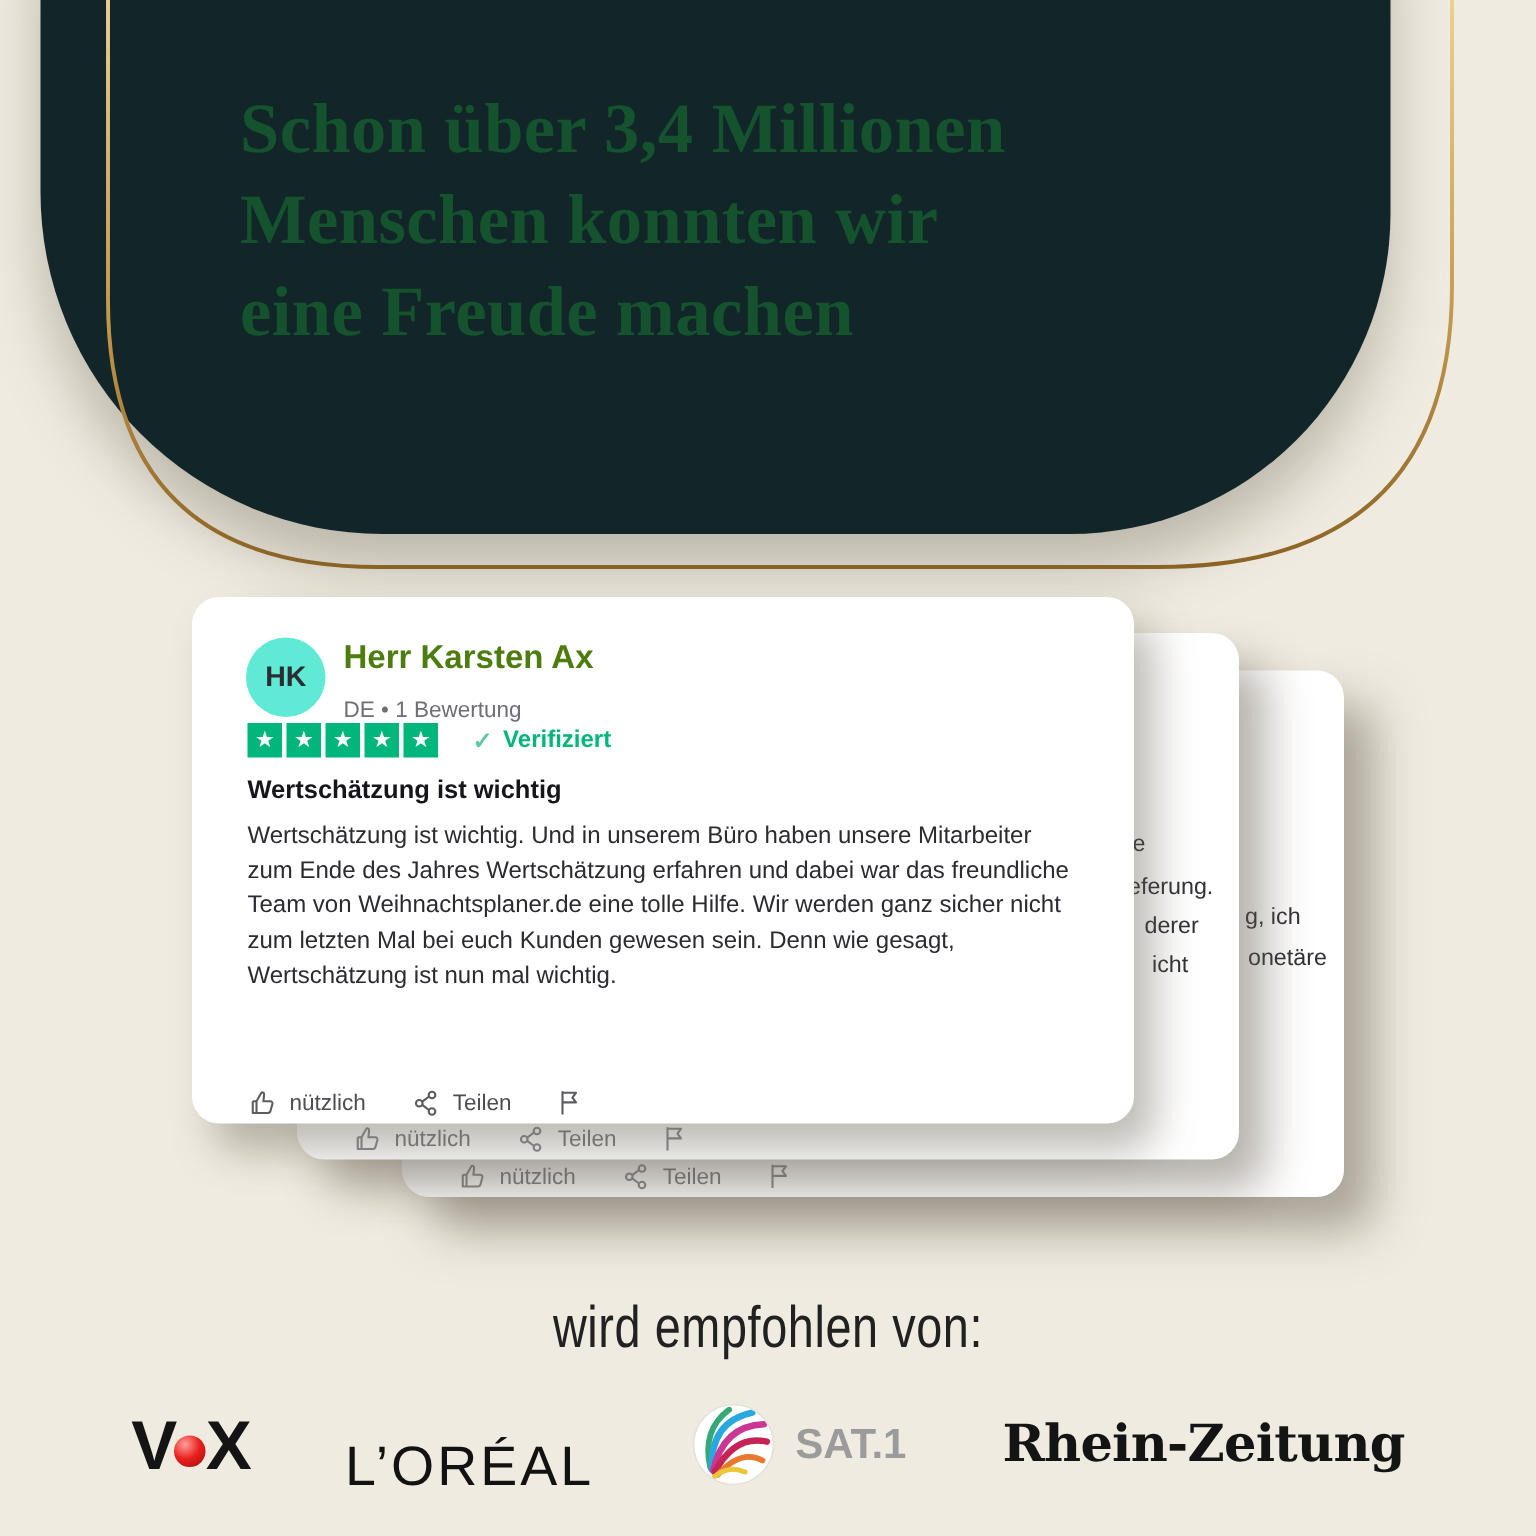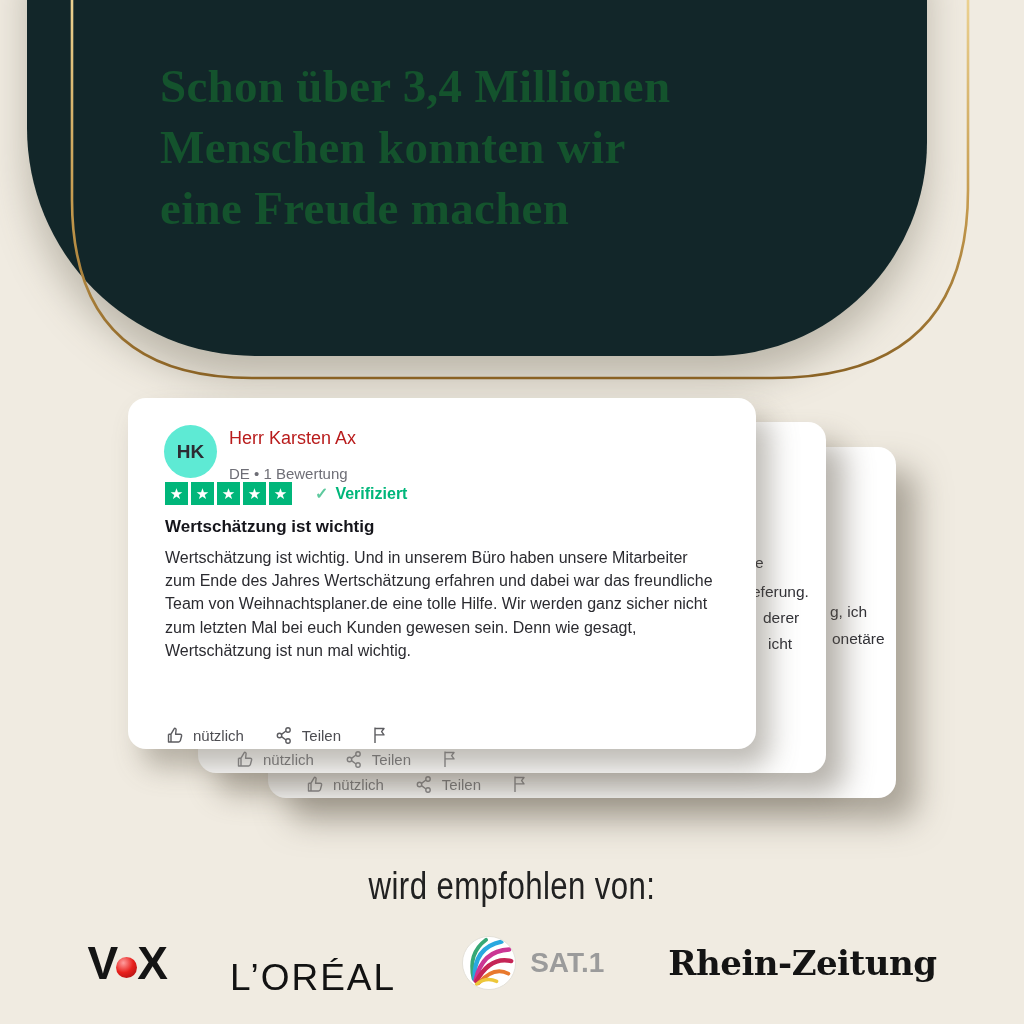--- a/index.html
+++ b/index.html
@@ -36,21 +36,21 @@
   .card.front{left:128px;top:398px;z-index:6;box-shadow:14px 18px 28px rgba(100,92,78,.42);}
   .fragment{
     position:absolute;font-size:15.5px;line-height:20px;color:#303036;white-space:nowrap;
   }
   .avatar{
     position:absolute;left:36px;top:27px;width:53px;height:53px;border-radius:50%;
     background:#5eead4;color:#2c2c33;font-weight:700;font-size:19px;
     line-height:53px;text-align:center;
   }
   .who{position:absolute;left:101px;top:29px;}
-  .rev-name{font-weight:400;font-size:18px;line-height:22px;color:#b91c1c;}
+  .rev-name{font-weight:700;font-size:22px;line-height:22px;color:#4d7c0f;}
   .rev-meta{font-size:15px;line-height:20px;color:#6e6e76;margin-top:15px;}
   .rating-row{position:absolute;left:37px;top:84px;display:flex;align-items:center;}
   .star-box{
     width:23px;height:23px;background:#00b67a;margin-right:3px;
     color:#fff;font-size:15px;line-height:23px;text-align:center;
   }
   .verified{display:flex;align-items:center;margin-left:20px;}
   .verified .check{color:#5ec99e;font-size:16px;font-weight:700;margin-right:7px;}
   .verified .vlabel{color:#00b67a;font-size:16px;font-weight:700;}
   .review-title{

